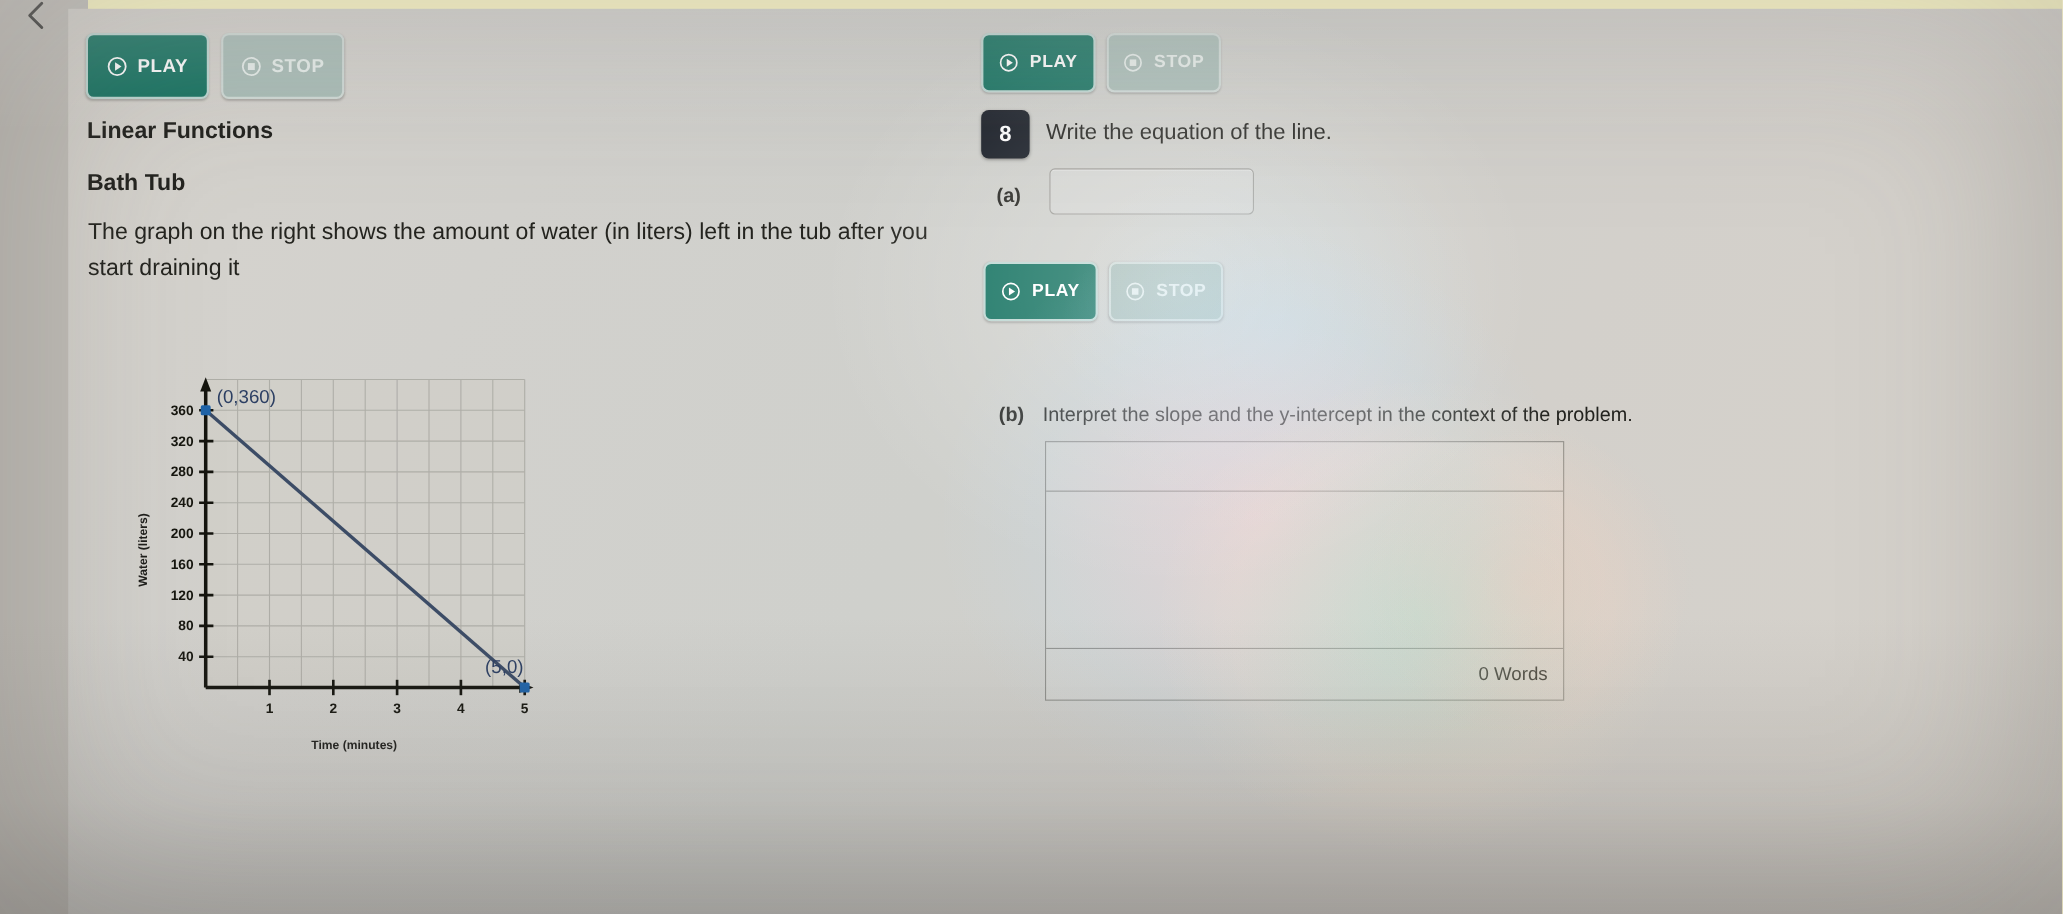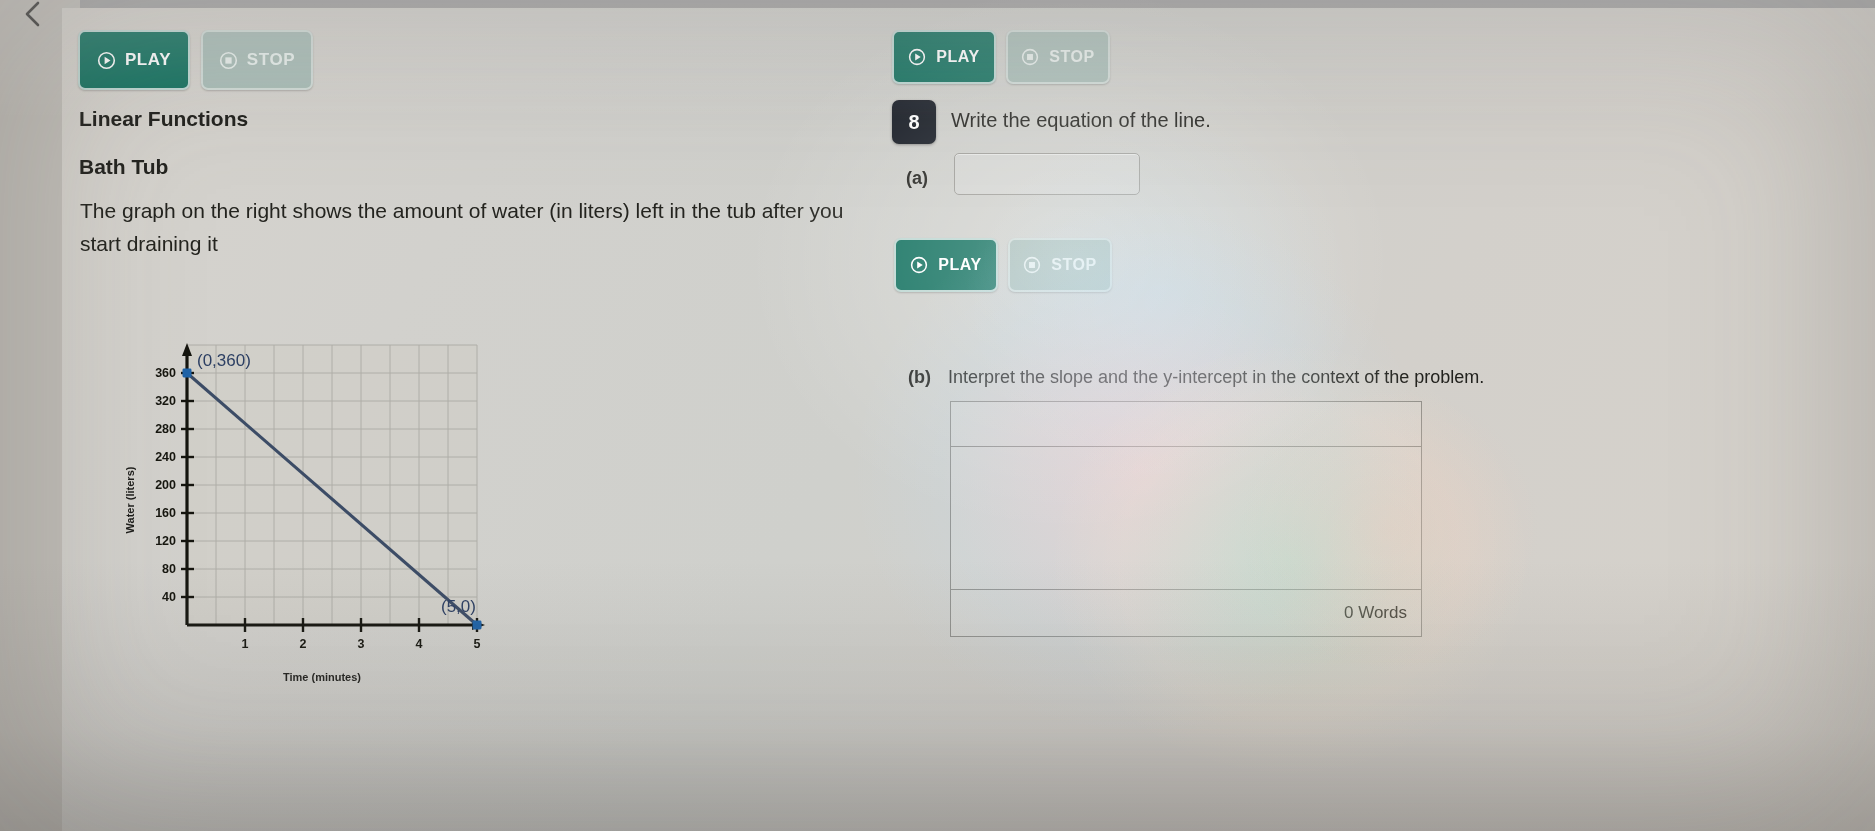--- a/index.html
+++ b/index.html
@@ -2,21 +2,21 @@
 <html><head>
 <meta charset="utf-8">
 <style>
   html,body{margin:0;padding:0;}
   body{
     width:1875px;height:831px;overflow:hidden;position:relative;
     font-family:"Liberation Sans","DejaVu Sans",sans-serif;
     background:#c9c6c0;
   }
   
-  #screen{position:absolute;inset:0;overflow:hidden;background:#a3a3a3;}
+  #screen{position:absolute;inset:0;overflow:hidden;background:#fef9c3;}
   .bg-left{position:absolute;left:0;top:0;width:80px;height:831px;background:#c2bfb9;}
   .bg-panel{
     position:absolute;left:62px;top:8px;width:1813px;height:823px;
     background:linear-gradient(118deg,#d6d3cd 0%,#d2d1cd 22%,#cfd0cc 45%,#d3d0cb 68%,#d6d2cb 100%);
   }
   
   .glare{position:absolute;pointer-events:none;}
   .g1{left:620px;top:-120px;width:900px;height:760px;border-radius:50%;
       background:radial-gradient(closest-side,rgba(255,255,255,.30),rgba(255,255,255,0) 72%);}
   .g2{left:760px;top:120px;width:760px;height:700px;border-radius:50%;

